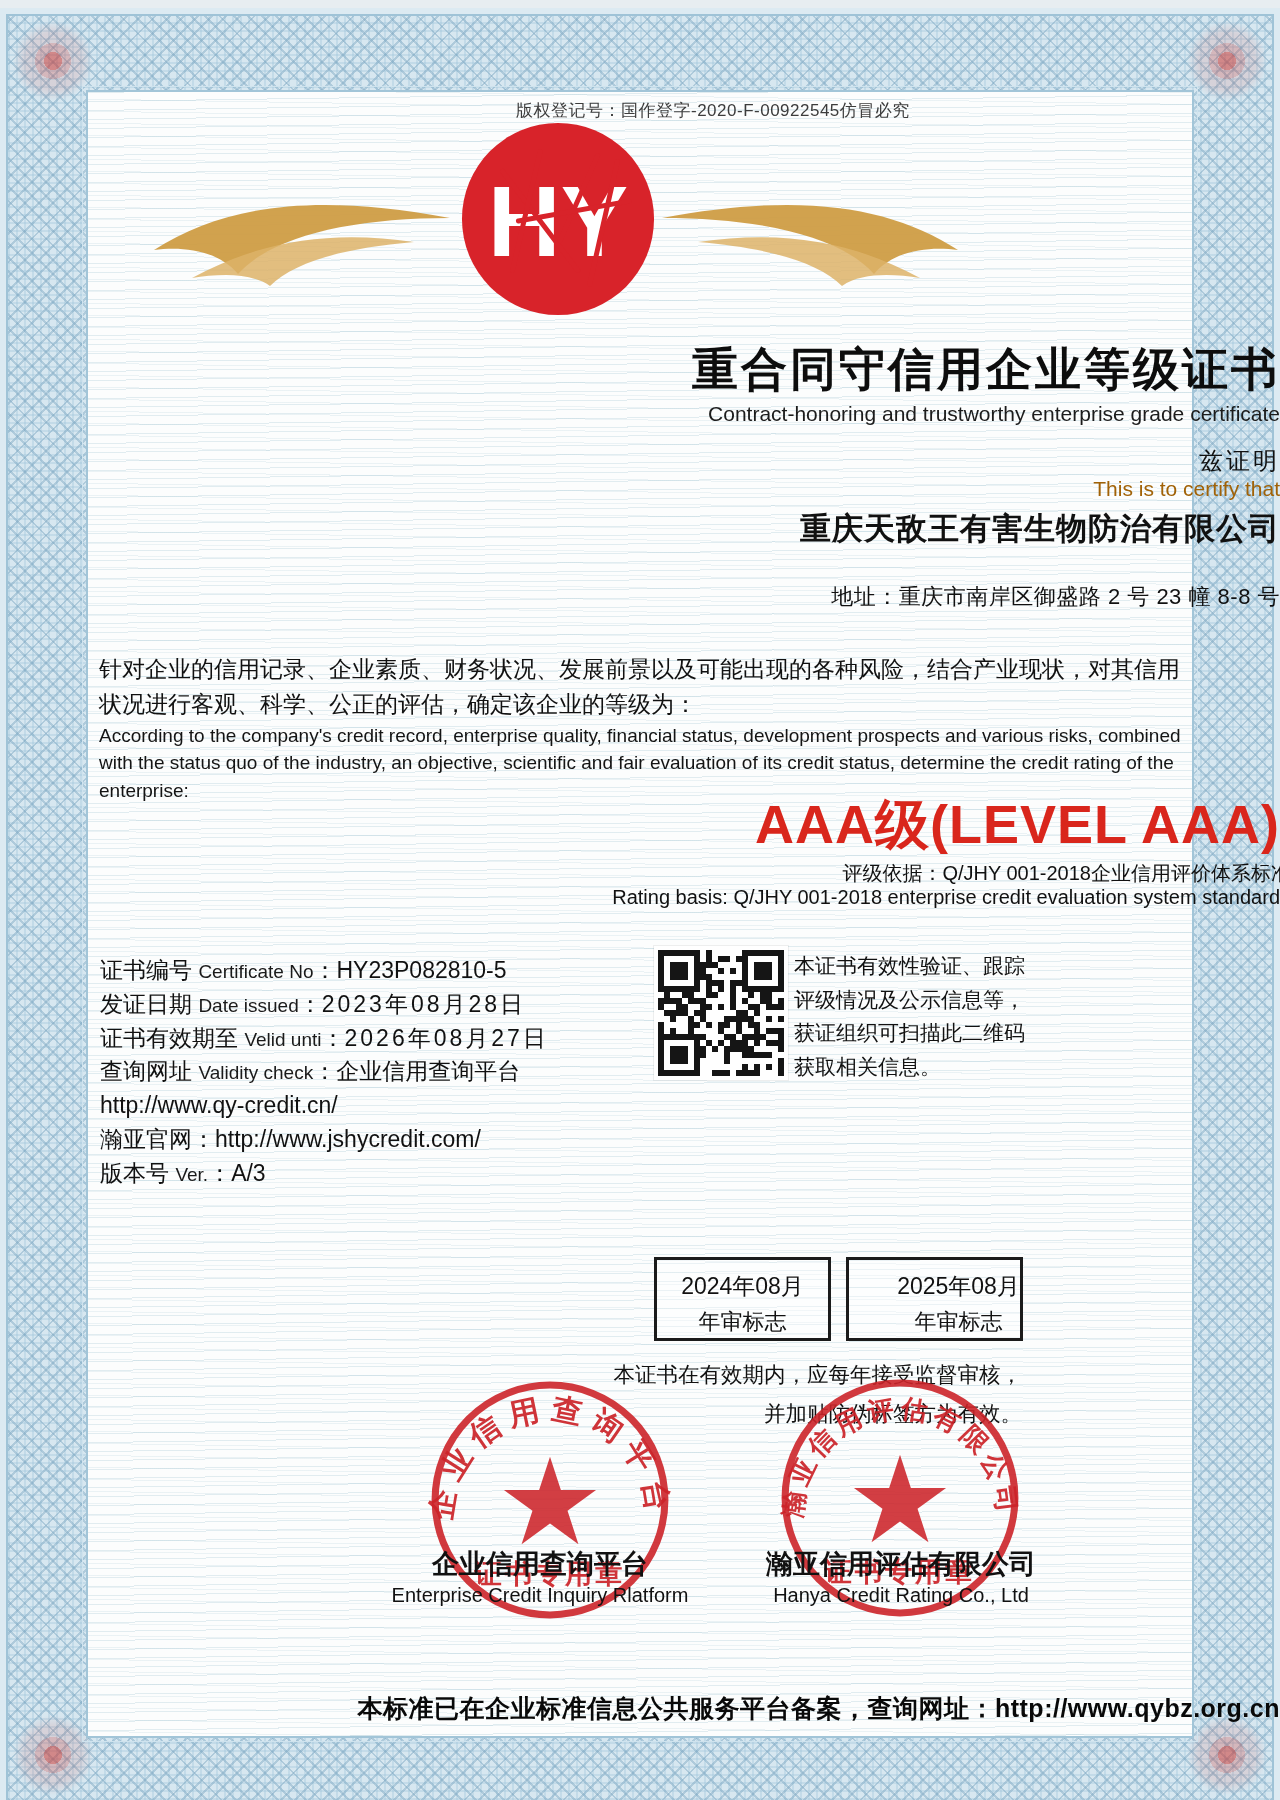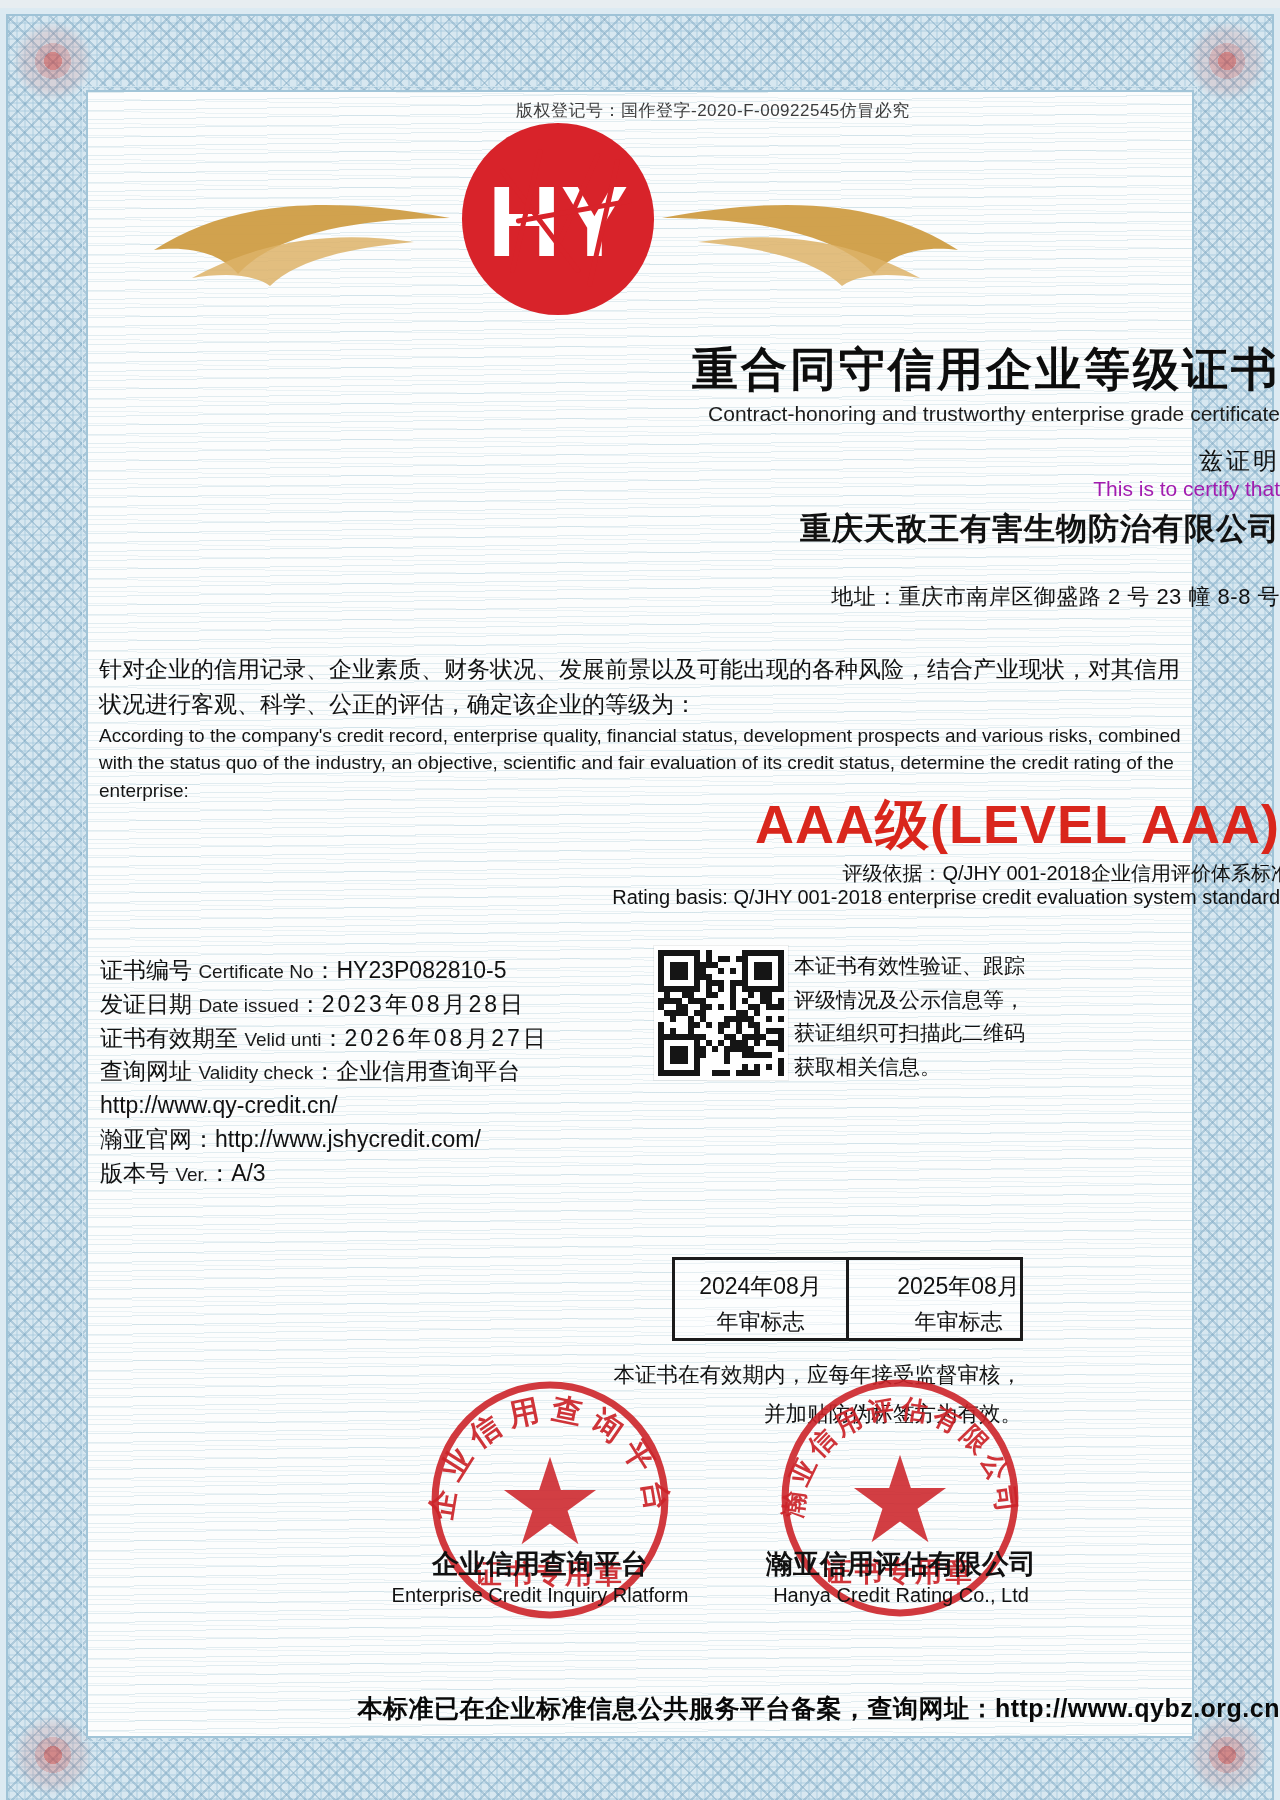--- a/index.html
+++ b/index.html
@@ -26,21 +26,21 @@
   .abs{position:absolute;}
   .ctr{left:0;width:100%;text-align:right;}
   .copyright{top:91px;left:516px;font-size:17px;font-weight:500;color:#3c3c3c;letter-spacing:.5px;}
   .logo{left:459px;top:112px;}
   .flourish{top:180px;width:300px;height:100px;}
   .flourish.left{left:152px;}
   .flourish.right{left:660px;transform:scaleX(-1);}
   .title-cn{top:331px;font-size:46px;font-weight:700;letter-spacing:3px;color:#0d0d0d;}
   .title-en{top:394px;font-size:21px;font-weight:500;color:#1c1c1c;}
   .certify-cn{top:437px;font-size:24px;font-weight:500;letter-spacing:3px;}
-  .certify-en{top:469px;font-size:21px;color:#a21caf;}
+  .certify-en{top:469px;font-size:21px;color:#a16207;}
   .company{top:500px;font-size:31px;font-weight:700;letter-spacing:1px;}
   .code-line{top:544px;font-size:22px;font-weight:500;letter-spacing:.5px;}
   .addr-line{top:574px;font-size:22px;font-weight:500;letter-spacing:.5px;}
   .para-cn{top:644px;left:99px;width:1088px;font-size:23px;line-height:35px;font-weight:500;text-align:left;}
   .para-en{top:714px;left:99px;width:1092px;font-size:19px;line-height:27.4px;color:#141414;}
   .rating{top:781px;font-size:54px;font-weight:800;letter-spacing:1px;}
   .basis-cn{top:852px;font-size:20px;font-weight:500;padding-left:11px;}
   .basis-en{top:878px;font-size:20px;}
   .info{left:100px;top:947px;}
   .info .row{line-height:30.8px;white-space:nowrap;}
@@ -48,21 +48,21 @@
   .info .en{font-size:19px;font-weight:400;color:#1a1a1a;}
   .info .sep{font-size:23px;font-weight:500;}
   .info .val{font-size:23px;font-weight:500;}
   .info .val.spaced{letter-spacing:3px;}
   .qr{left:654px;top:938px;display:grid;grid-template-columns:repeat(21,6px);grid-auto-rows:6px;
       background:#fff;padding:4px;box-shadow:0 0 0 1px rgba(0,0,0,.06);}
   .qm{width:6px;height:6px;} .qm.on{background:#151515;}
   .qr-note{left:794px;top:941px;width:234px;font-size:21px;line-height:33.5px;font-weight:500;text-align:left;}
   .ybox{top:1249px;width:177px;height:84px;border:3px solid #1b1b1b;box-sizing:border-box;
         text-align:center;background:rgba(255,255,255,.35);}
-  .ybox.b1{left:672px;} .ybox.b2{left:846px;padding-left:48px;}
+  .ybox.b1{left:654px;} .ybox.b2{left:846px;padding-left:48px;}
   .ybox .l1{margin-top:11px;font-size:23px;font-weight:500;}
   .ybox .l2{margin-top:5px;font-size:22px;font-weight:500;}
   .sup{right:258px;text-align:right;font-size:21.5px;font-weight:500;}
   .sup.s1{top:1352px;} .sup.s2{top:1391px;}
   .seal{width:252px;height:252px;z-index:1;}
   .seal.left{left:424px;top:1366px;}
   .seal.right{left:774px;top:1364px;}
   .org{z-index:2;text-align:center;}
   .org.cn{font-size:27px;font-weight:700;top:1538px;}
   .org.en{font-size:20px;font-weight:500;top:1576px;}

